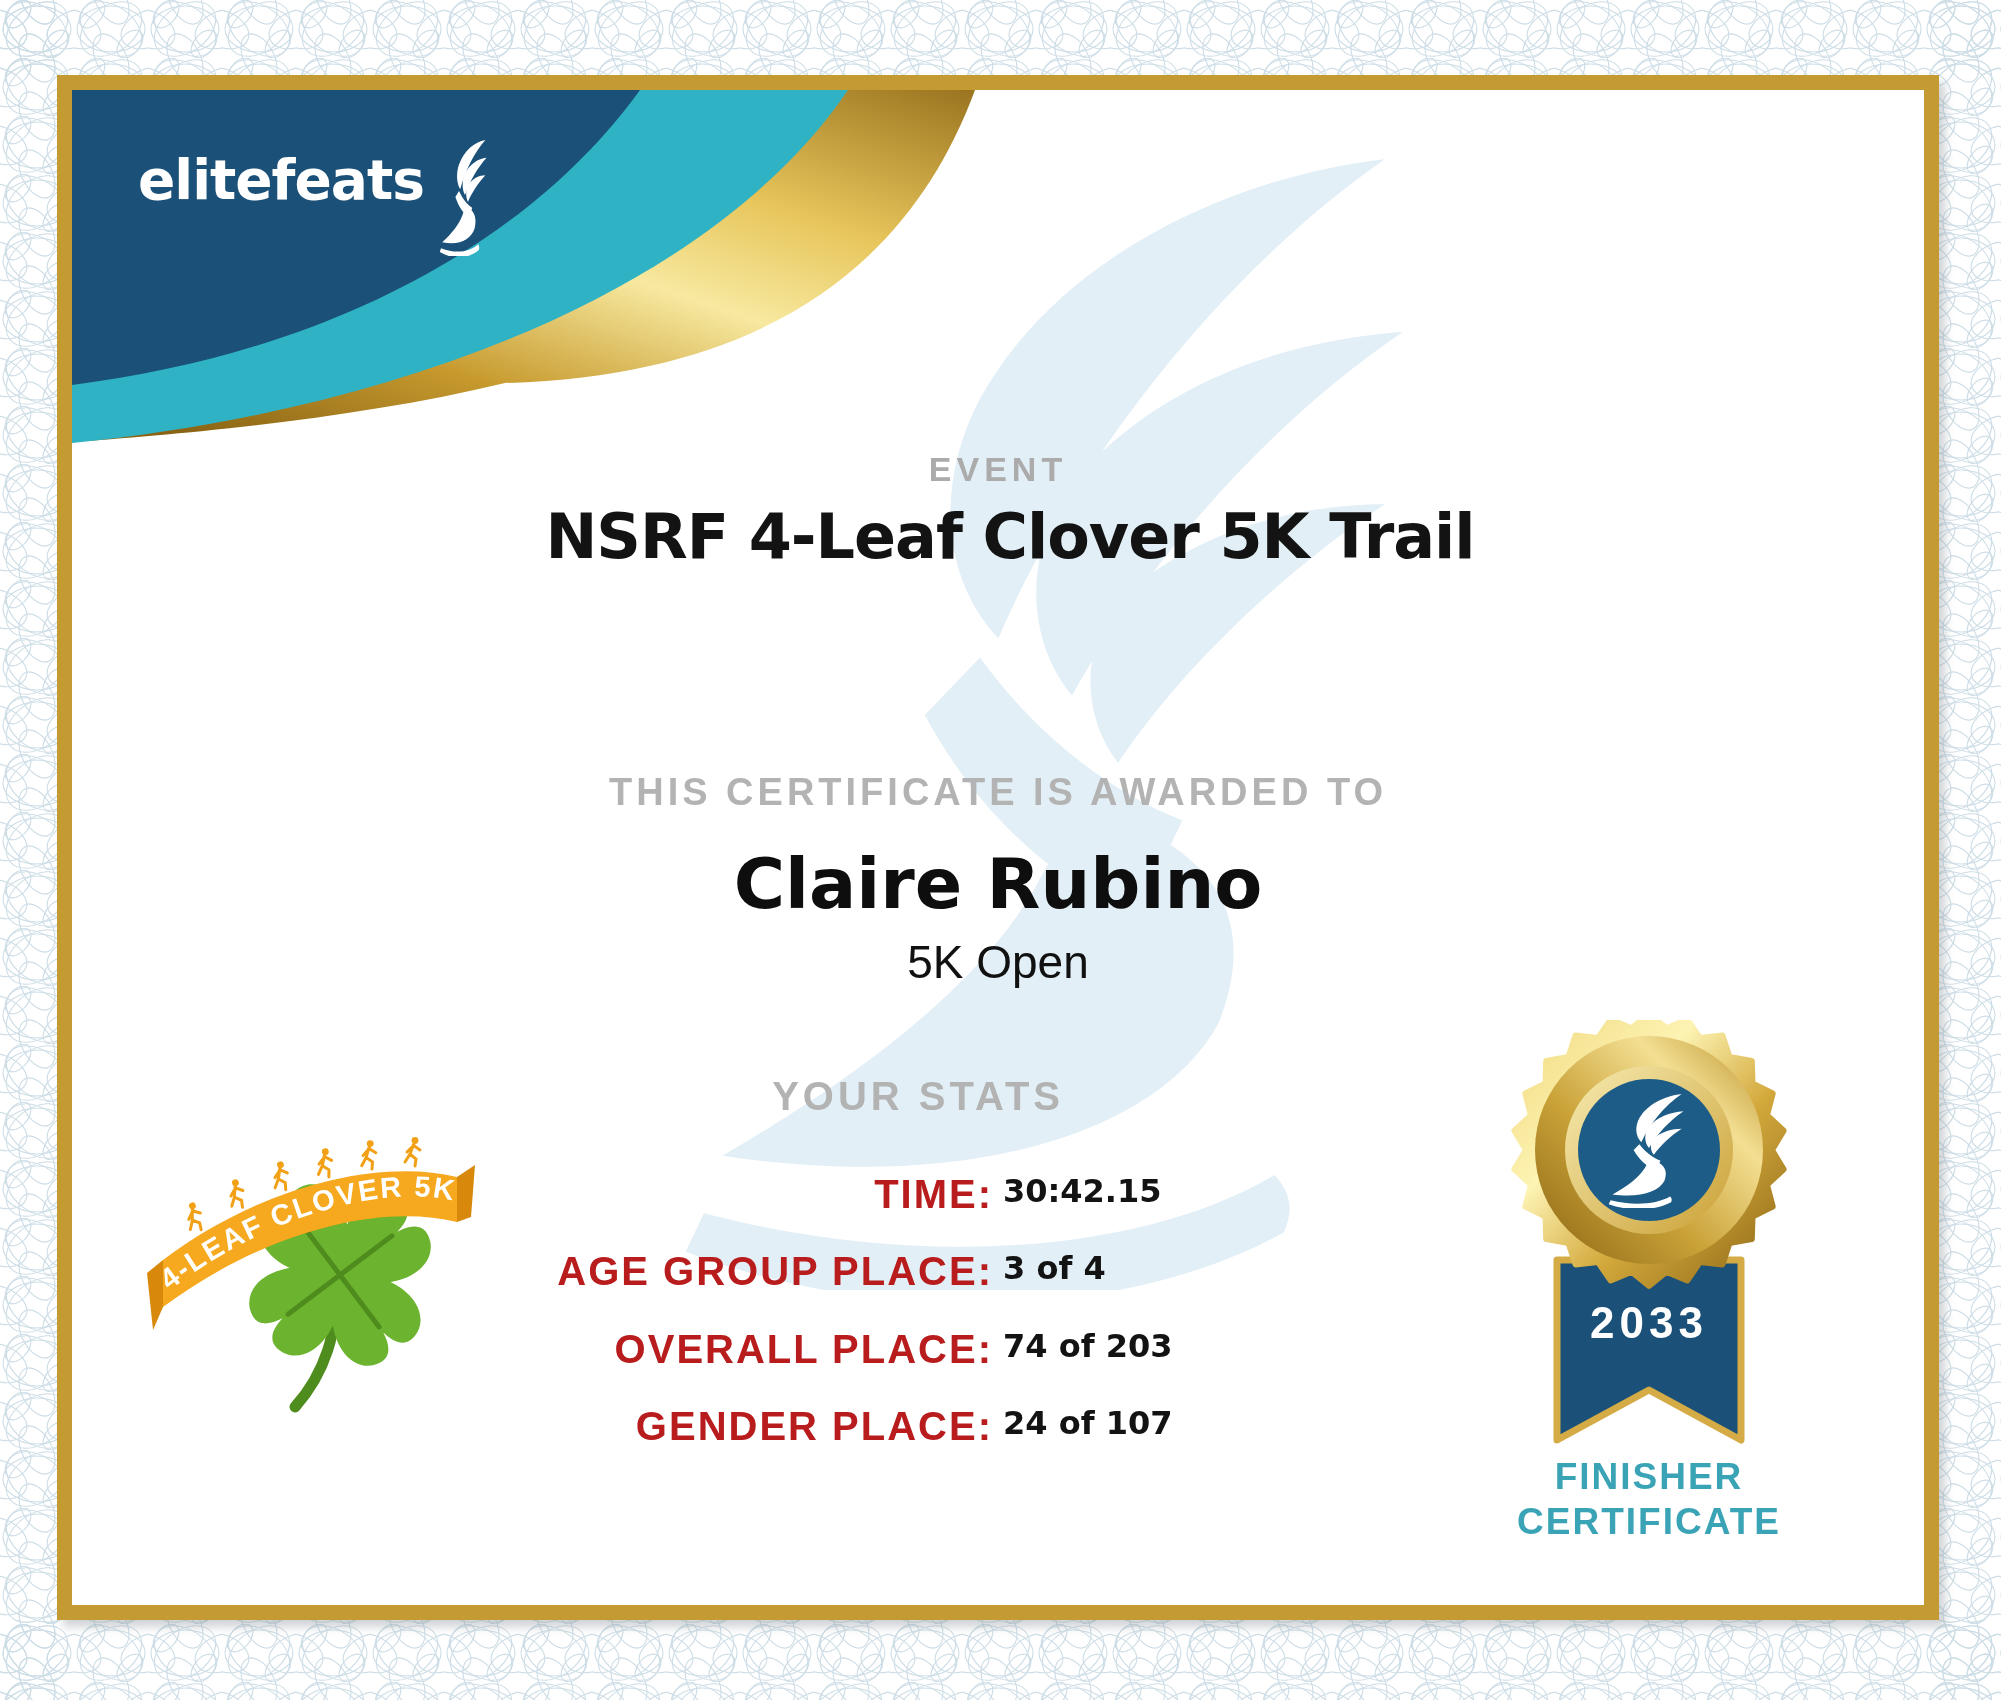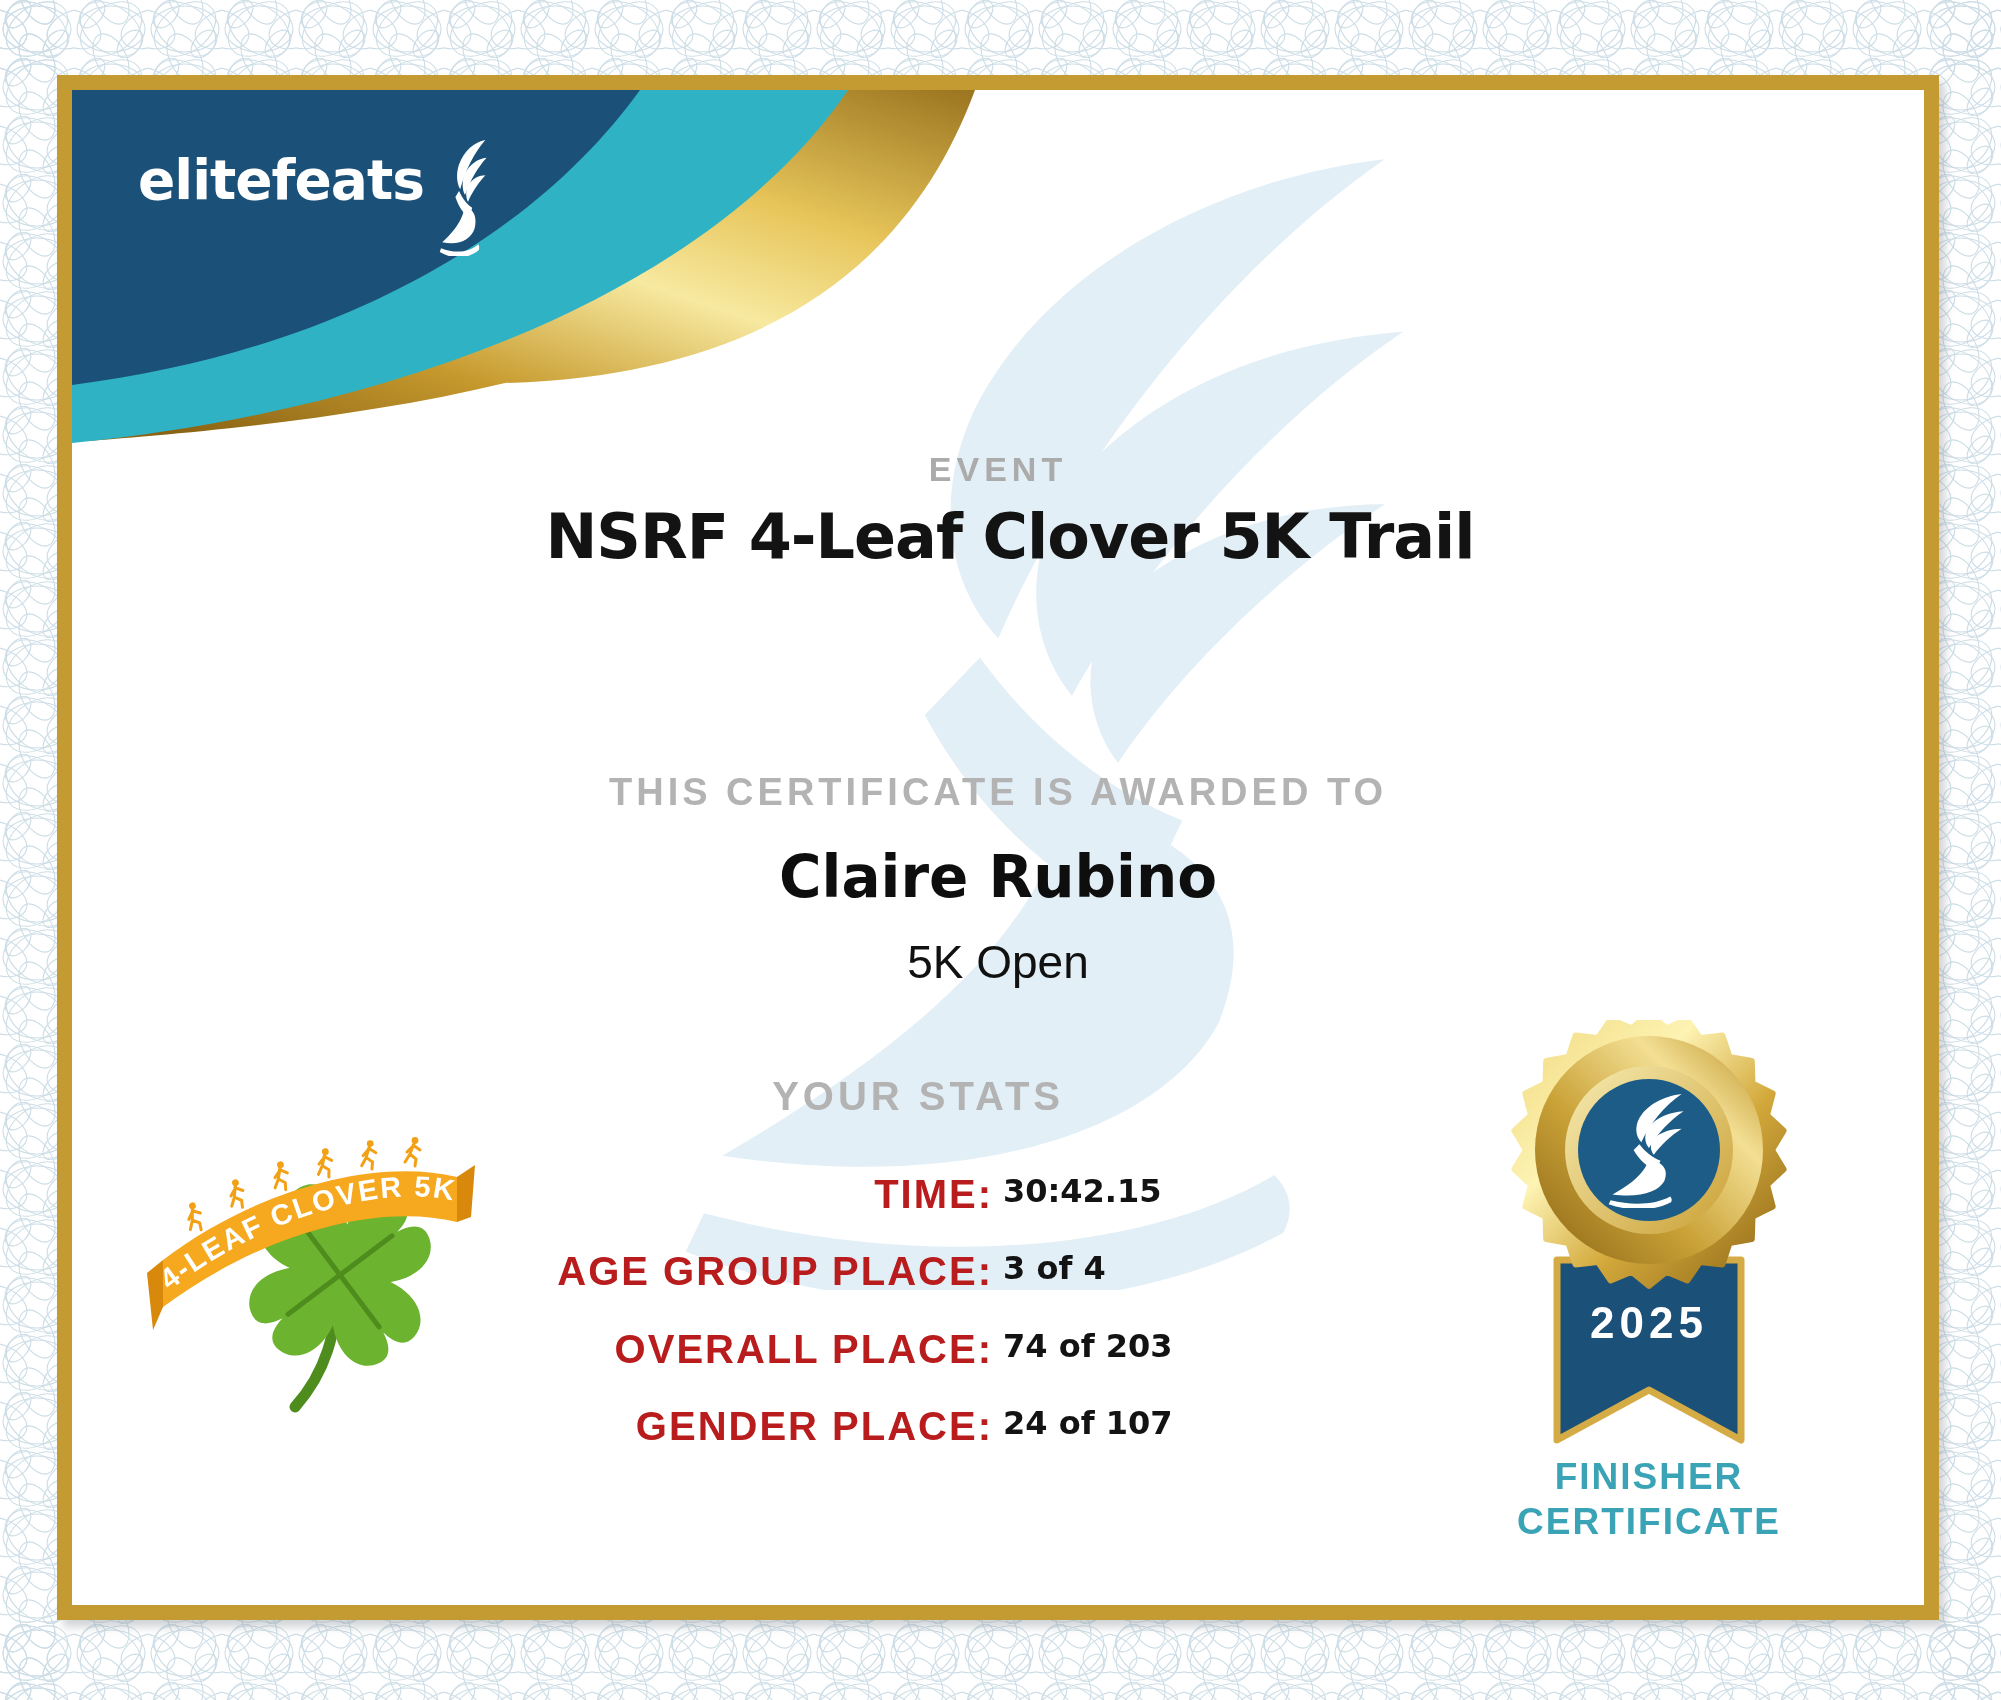--- a/index.html
+++ b/index.html
@@ -23,21 +23,21 @@
   .watermark{position:absolute;left:540px;top:50px;color:#e2eff6;}
   .centerline{position:absolute;left:0;width:1852px;text-align:center;}
   .event-label{top:360px;font-size:34px;font-weight:bold;letter-spacing:5px;color:#ababab;}
   .event-title{
     top:410px;font-family:"DejaVu Sans",sans-serif;font-weight:bold;
     font-size:62px;letter-spacing:-1px;color:#131313;padding-left:12px;
   }
   .award-intro{top:681px;font-size:38px;font-weight:bold;letter-spacing:4px;color:#b3b3b3;}
   .recipient{
     top:753px;font-family:"DejaVu Sans",sans-serif;font-weight:bold;
-    font-size:58px;color:#0e0e0e;
+    font-size:70px;color:#0e0e0e;
   }
   .division{top:845px;font-size:46px;font-weight:normal;color:#111111;}
   .stats-heading{
     position:absolute;left:592px;top:984px;width:400px;text-align:right;
     font-size:40px;font-weight:bold;letter-spacing:4px;color:#b3b3b3;
   }
   .stat-row{position:absolute;left:0;width:1852px;height:48px;}
   .stat-row.r0{top:1082px;} .stat-row.r1{top:1159px;}
   .stat-row.r2{top:1237px;} .stat-row.r3{top:1314px;}
   .stat-label{
@@ -208,21 +208,21 @@
       </defs>
       <path d="M78,240 L78,420 L170,370 L262,420 L262,240 Z" fill="#1b5078" stroke="#d4ab44" stroke-width="7" stroke-linejoin="round"></path>
       <path id="rosette-path" fill="url(#goldA)" stroke="url(#goldA)" stroke-width="6" stroke-linejoin="round" d="M170.0,-6.0 L187.5,8.3 L208.3,-0.5 L221.1,18.1 L243.5,15.6 L250.5,37.0 L272.8,40.9 L273.5,63.5 L293.7,73.5 L288.0,95.3 L304.6,110.6 L293.0,130.0 L304.6,149.4 L288.0,164.7 L293.7,186.5 L273.5,196.5 L272.8,219.1 L250.5,223.0 L243.5,244.4 L221.1,241.9 L208.3,260.5 L187.5,251.7 L170.0,266.0 L152.5,251.7 L131.7,260.5 L118.9,241.9 L96.5,244.4 L89.5,223.0 L67.2,219.1 L66.5,196.5 L46.3,186.5 L52.0,164.7 L35.4,149.4 L47.0,130.0 L35.4,110.6 L52.0,95.3 L46.3,73.5 L66.5,63.5 L67.2,40.9 L89.5,37.0 L96.5,15.6 L118.9,18.1 L131.7,-0.5 L152.5,8.3 Z"></path>
       <circle cx="170" cy="130" r="114" fill="url(#goldB)"></circle>
       <circle cx="170" cy="130" r="84" fill="url(#goldC)"></circle>
       <circle cx="170" cy="130" r="71" fill="#1d5c86"></circle>
       <svg x="122" y="72" width="96" height="116" viewBox="0 0 100 120" preserveAspectRatio="none">
         <use href="#wingfoot" fill="#ffffff"></use>
       </svg>
     </svg>
-    <div class="medal-year">2025</div>
+    <div class="medal-year">2033</div>
     <div class="medal-caption">
       <div>FINISHER</div>
       <div>CERTIFICATE</div>
     </div>
 
   </div>
 
   <svg width="0" height="0" style="position:absolute">
     <symbol id="wingfoot" viewBox="0 0 100 120">
       <path d="M84,2 C66,14 50,34 42,52 C36,46 35,36 40,27 C48,13 66,4 84,2 Z"></path>

